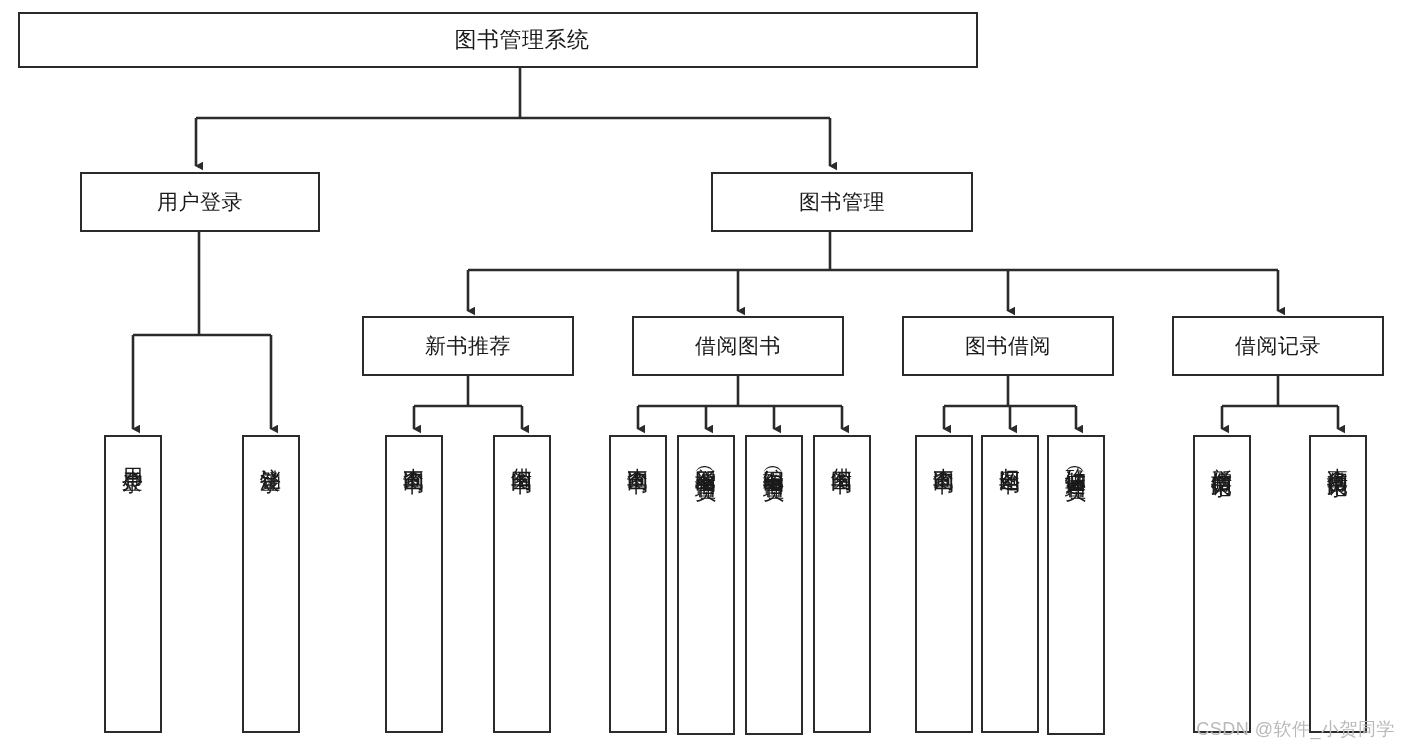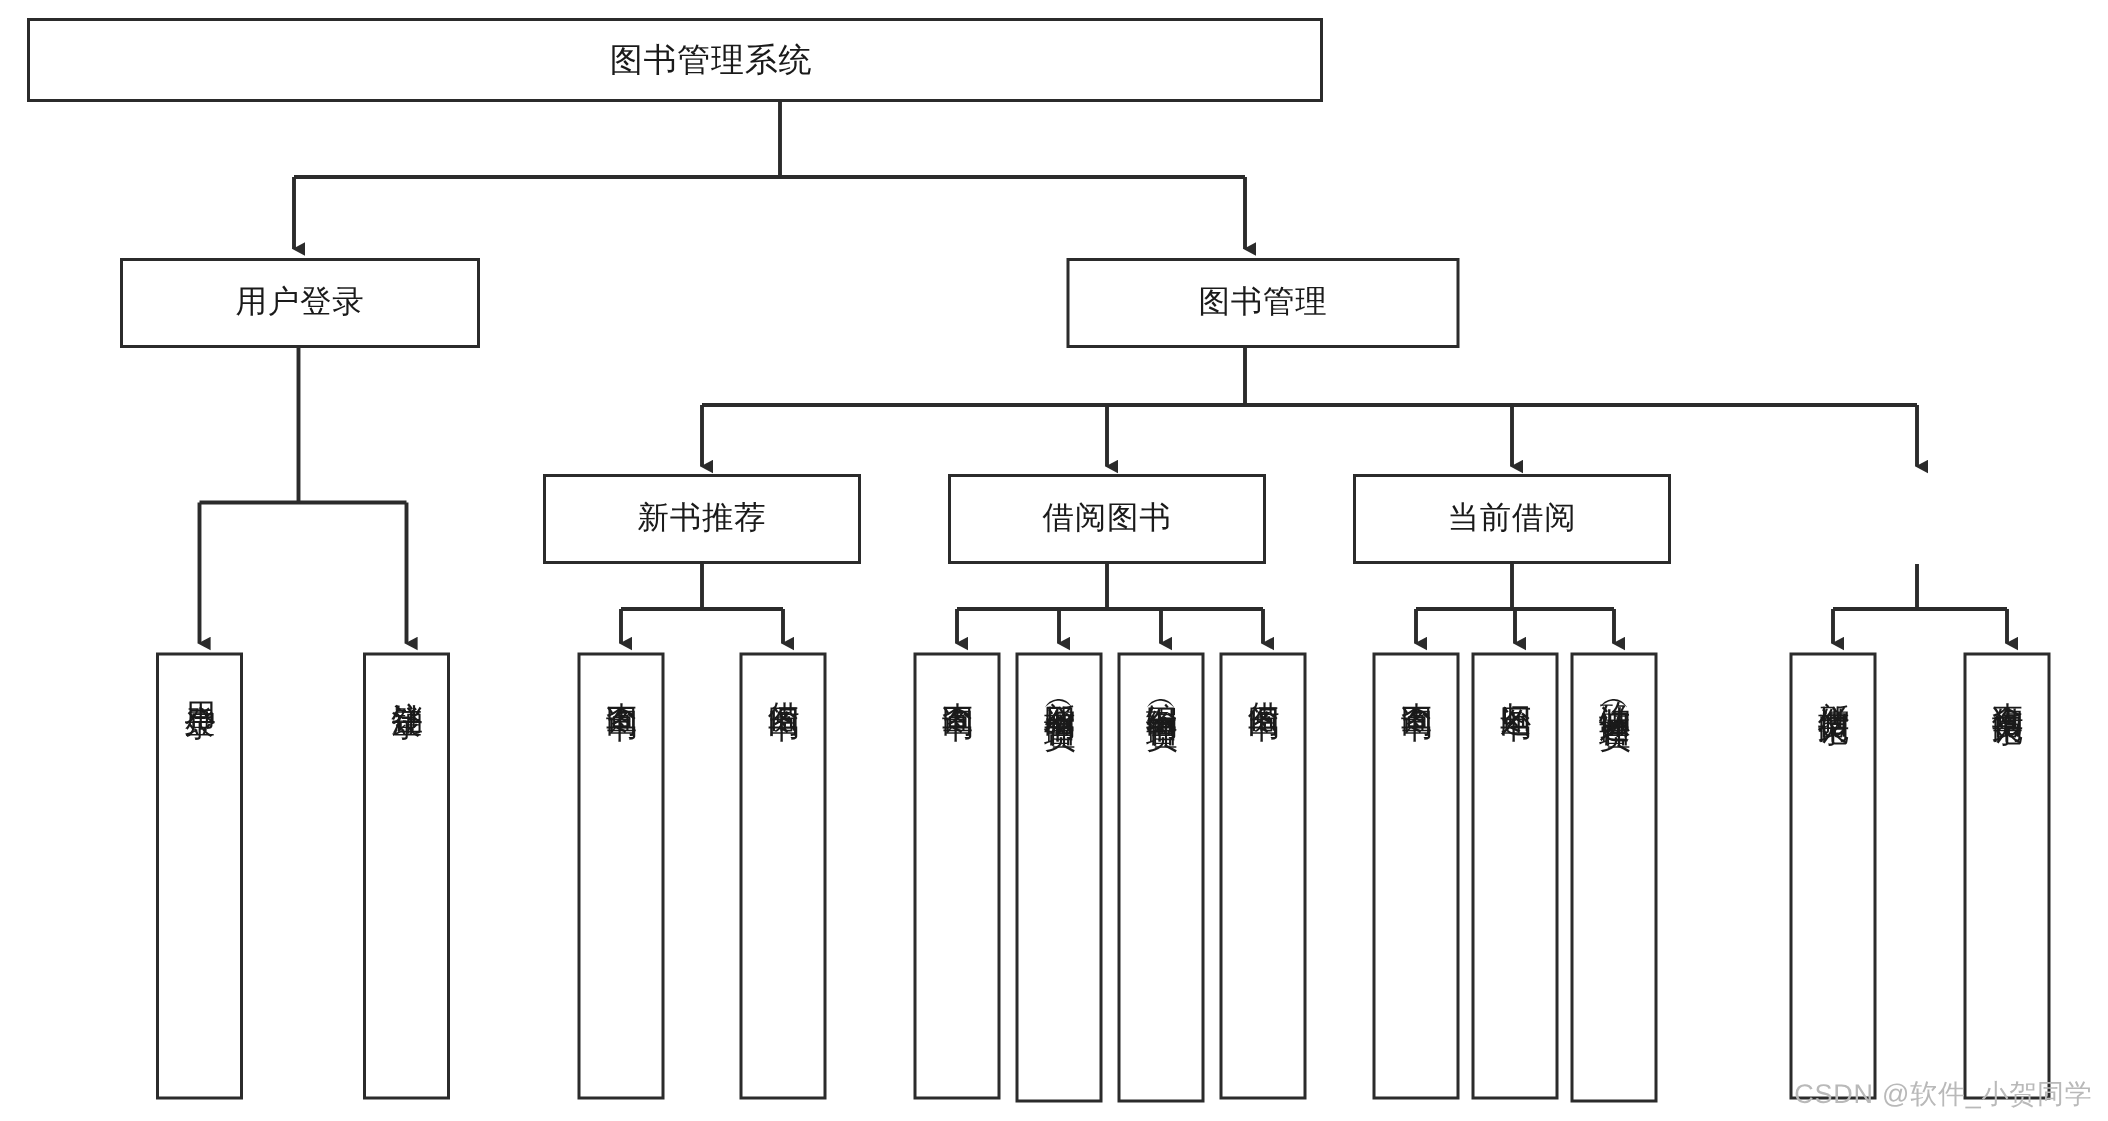--- a/index.html
+++ b/index.html
@@ -121,44 +121,47 @@
       <path d="M1010,406 L1010,429" marker-end="url(#arrow)"></path>
       <path d="M1076,406 L1076,429" marker-end="url(#arrow)"></path>
 
       <path d="M1278,376 L1278,406"></path>
       <path d="M1222,406 L1338,406"></path>
       <path d="M1222,406 L1222,429" marker-end="url(#arrow)"></path>
       <path d="M1338,406 L1338,429" marker-end="url(#arrow)"></path>
     </g>
   </svg>
 
-  <div class="node horizontal root" style="left:18px; top:12px; width:864px; height:56px;padding-left:48px;">
+  <div class="node horizontal root" style="left:18px; top:12px; width:960px; height:56px;padding-left:48px;">
     <span class="label">图书管理系统</span>
   </div>
 
   <div class="node horizontal" style="left:80px; top:172px; width:240px; height:60px;">
     <span class="label">用户登录</span>
   </div>
 
   <div class="node horizontal" style="left:711px; top:172px; width:262px; height:60px;">
     <span class="label">图书管理</span>
   </div>
 
   <div class="node horizontal" style="left:362px; top:316px; width:212px; height:60px;">
     <span class="label">新书推荐</span>
   </div>
 
   <div class="node horizontal" style="left:632px; top:316px; width:212px; height:60px;">
     <span class="label">借阅图书</span>
   </div>
 
   <div class="node horizontal" style="left:902px; top:316px; width:212px; height:60px;">
-    <span class="label">当前借阅</span>
-  </div>
-
+    <span class="label">图书借阅</span>
+  </div>
+
+  <div class="node horizontal" style="left:1172px; top:316px; width:212px; height:60px;">
+    <span class="label">借阅记录</span>
+  </div>
 
   <div class="node vertical" style="left:104px; top:435px; width:58px; height:298px;">
     <span class="label">用户登录</span>
   </div>
   <div class="node vertical" style="left:242px; top:435px; width:58px; height:298px;">
     <span class="label">注销登录</span>
   </div>
 
   <div class="node vertical" style="left:385px; top:435px; width:58px; height:298px;">
     <span class="label">查询图书</span>

